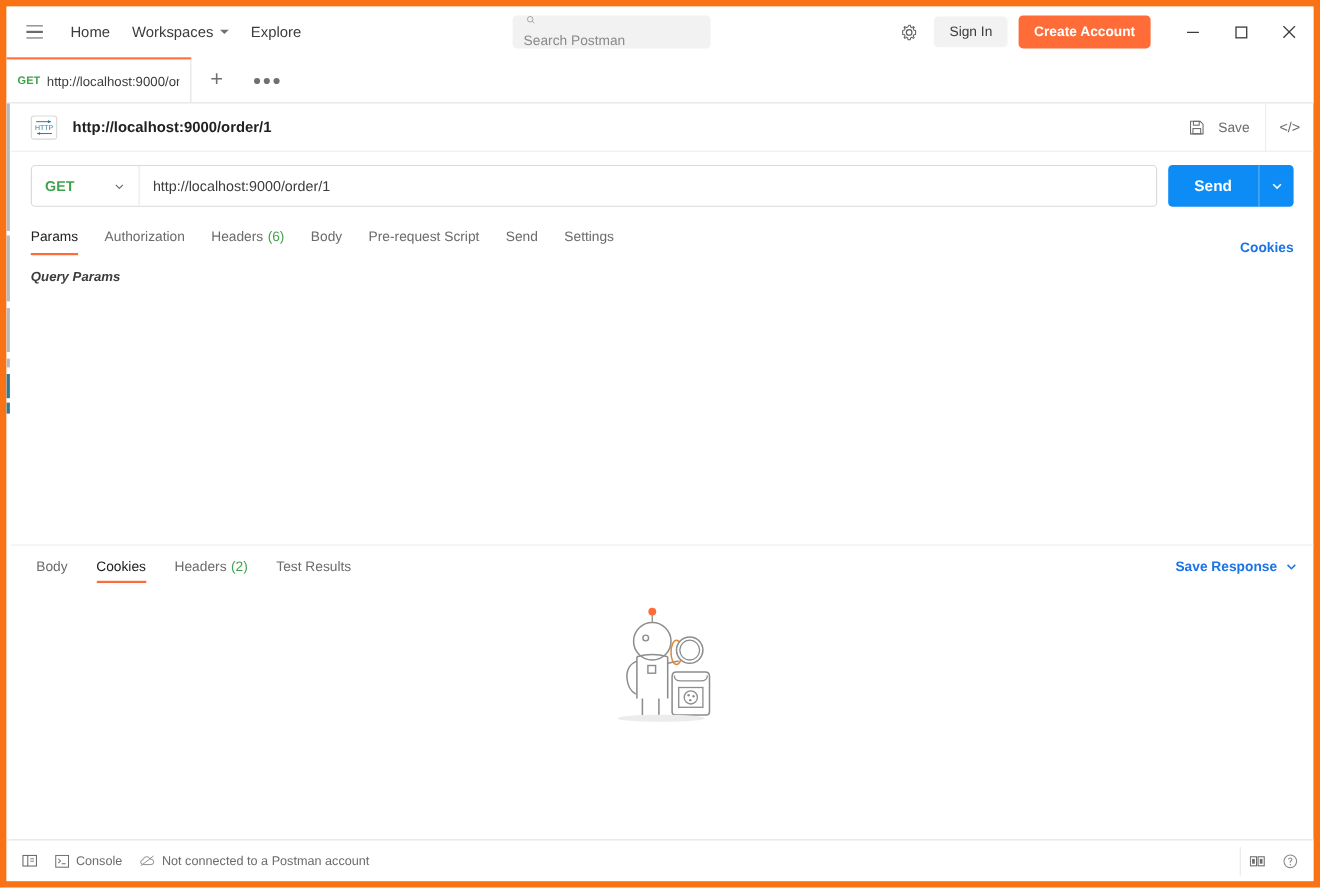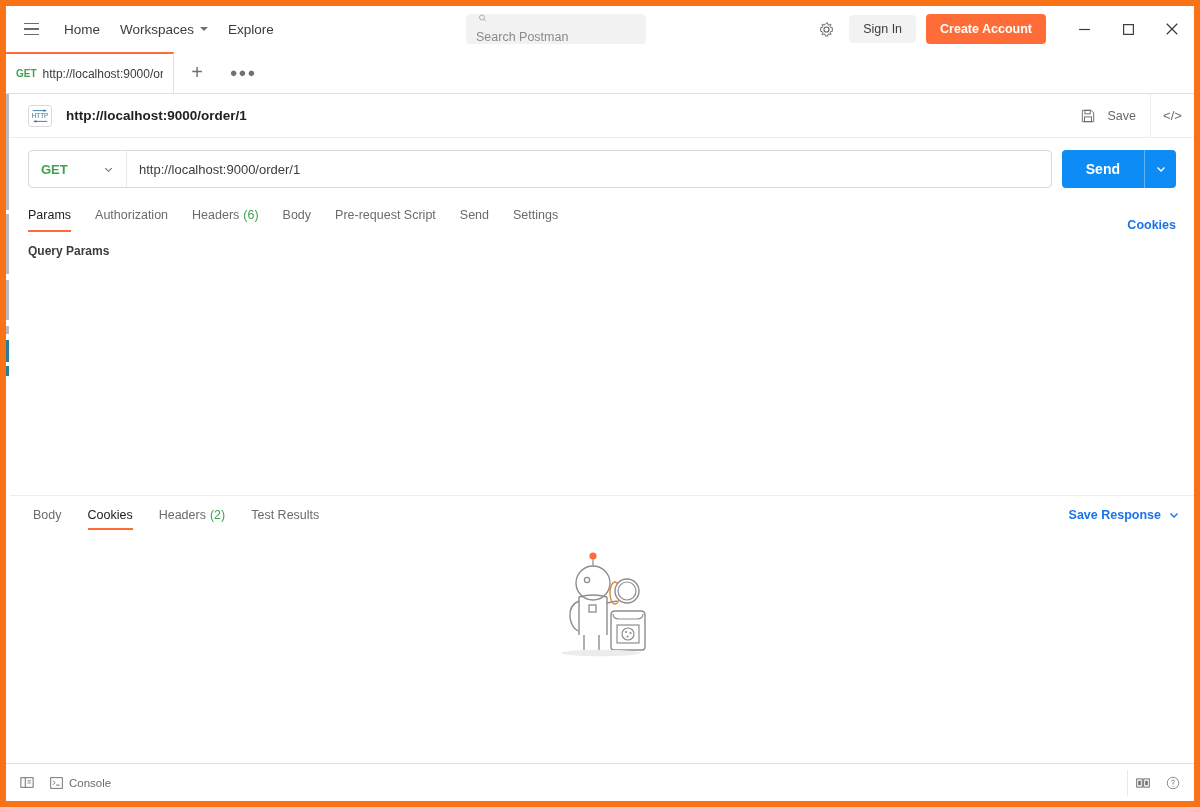--- a/index.html
+++ b/index.html
@@ -219,21 +219,21 @@
     height: 2px; background: #ff6c37;
   }
   .rtab .cnt { color: #3fa34d; margin-left: 4px; }
   .cookieslink {
     margin-left: auto; font-size: 12.5px;
     color: #1a73e8; font-weight: bold; cursor: pointer;
   }
 
   
   .paramsarea { padding: 12px 18px 0 18px; flex: none; }
-  .qptitle { font-size: 12px; font-weight: bold; color: #3c3c3c; margin-bottom: 10px; }
+  .qptitle { font-size: 12px; font-weight: bold; color: #3c3c3c; margin-bottom: 10px; font-style: italic; }
   .ptable { width: 100%; border-collapse: collapse; table-layout: fixed; }
   .ptable th, .ptable td {
     border: 1px solid #e8e8e8;
     height: 32px; text-align: left;
     font-weight: normal;
   }
   .ptable th { font-size: 12px; font-weight: bold; color: #3c3c3c; padding: 0 12px; }
   .ptable td { font-size: 12.5px; color: #a6a6a6; padding: 0 12px; }
   .col-check { width: 44px; }
   .col-bulk { width: 78px; text-align: right; }
@@ -548,20 +548,27 @@
       </svg>
     </div>
     <div class="sb-item">
       <svg width="13" height="12" viewBox="0 0 14 13">
         <rect x="0.7" y="0.7" width="12.6" height="11.6" fill="none" stroke="#6b6b6b" stroke-width="1"></rect>
         <polyline points="3.2,4 5.4,6.2 3.2,8.4" fill="none" stroke="#6b6b6b" stroke-width="1"></polyline>
         <line x1="6.6" y1="8.8" x2="10.4" y2="8.8" stroke="#6b6b6b" stroke-width="1"></line>
       </svg>
       <span>Console</span>
     </div>
+    <div class="sb-item">
+      <svg width="14" height="11" viewBox="0 0 16 12">
+        <path d="M4.2 10 Q1 10 1 7.4 Q1 5 3.6 4.8 Q4.2 1.8 7.2 1.8 Q10 1.8 10.8 4.2 Q14.6 4.2 14.6 7.2 Q14.6 10 11.6 10 Z" fill="none" stroke="#8a8a8a" stroke-width="1"></path>
+        <line x1="1.2" y1="11.2" x2="14.4" y2="1" stroke="#8a8a8a" stroke-width="1"></line>
+      </svg>
+      <span>Not connected to a Postman account</span>
+    </div>
     <div class="sb-right">
       <div class="vdiv"></div>
       <div class="sb-icononly">
         <svg width="14" height="12" viewBox="0 0 16 13">
           <rect x="0.8" y="1.8" width="6.4" height="9.4" fill="none" stroke="#6b6b6b" stroke-width="1.1"></rect>
           <rect x="8.8" y="1.8" width="6.4" height="9.4" fill="none" stroke="#6b6b6b" stroke-width="1.1"></rect>
           <rect x="2.6" y="4" width="2.8" height="5" fill="#6b6b6b"></rect>
           <rect x="10.6" y="4" width="2.8" height="5" fill="#6b6b6b"></rect>
         </svg>
       </div>

